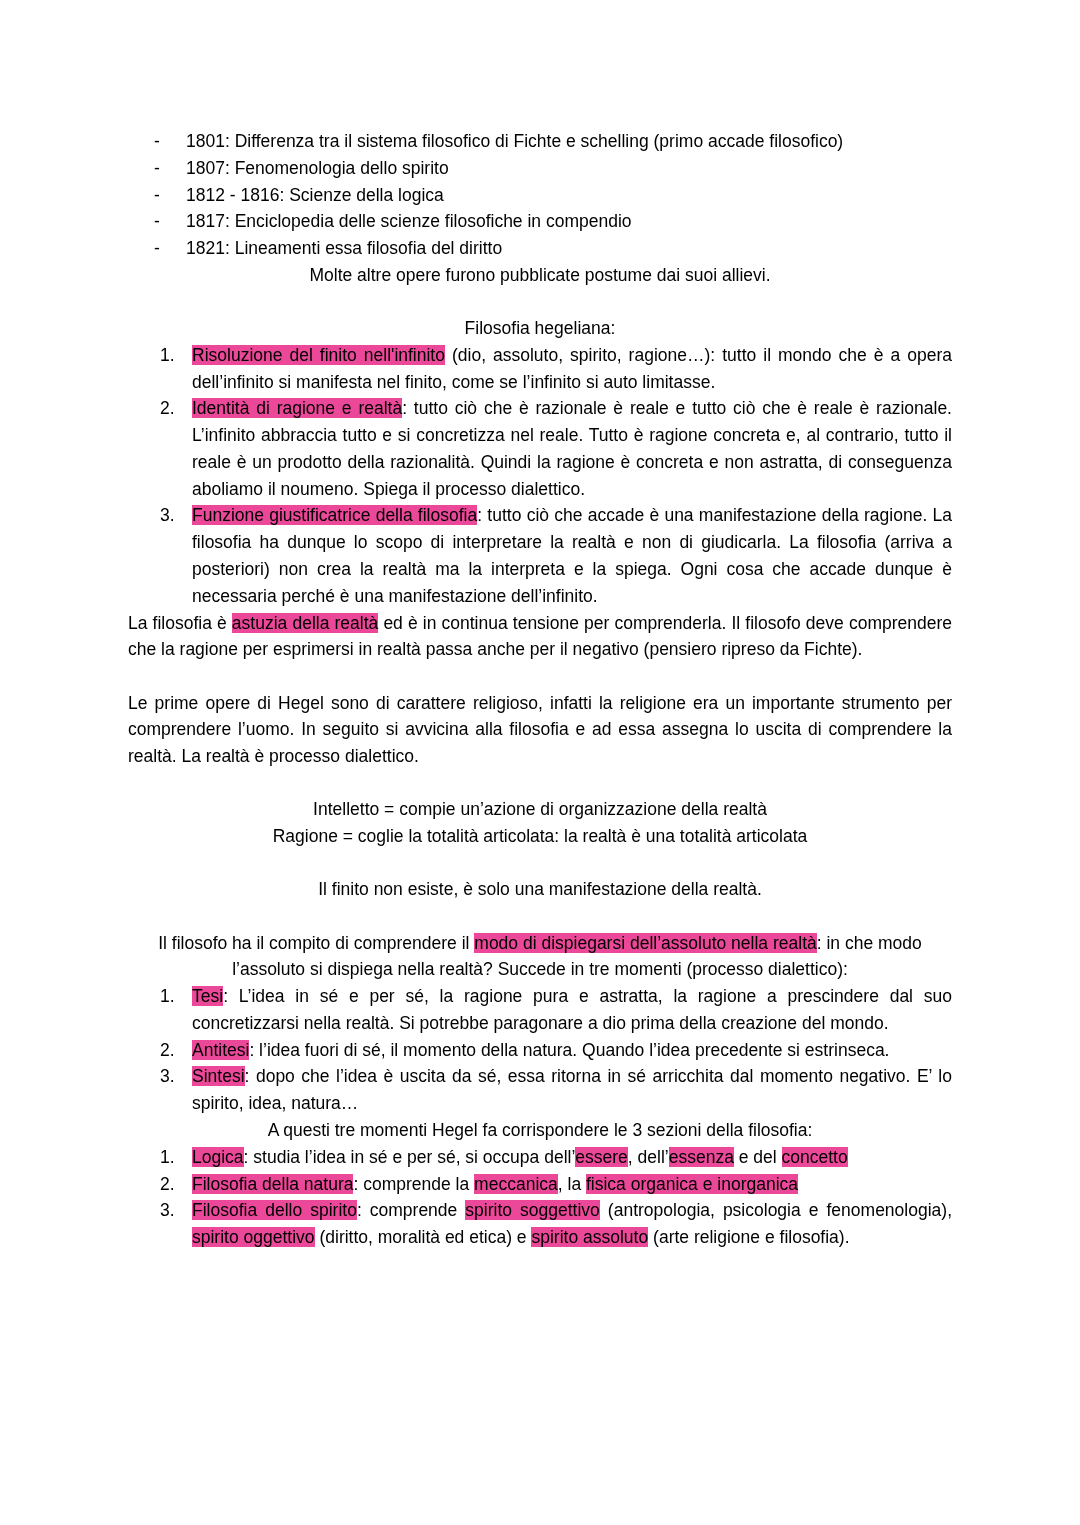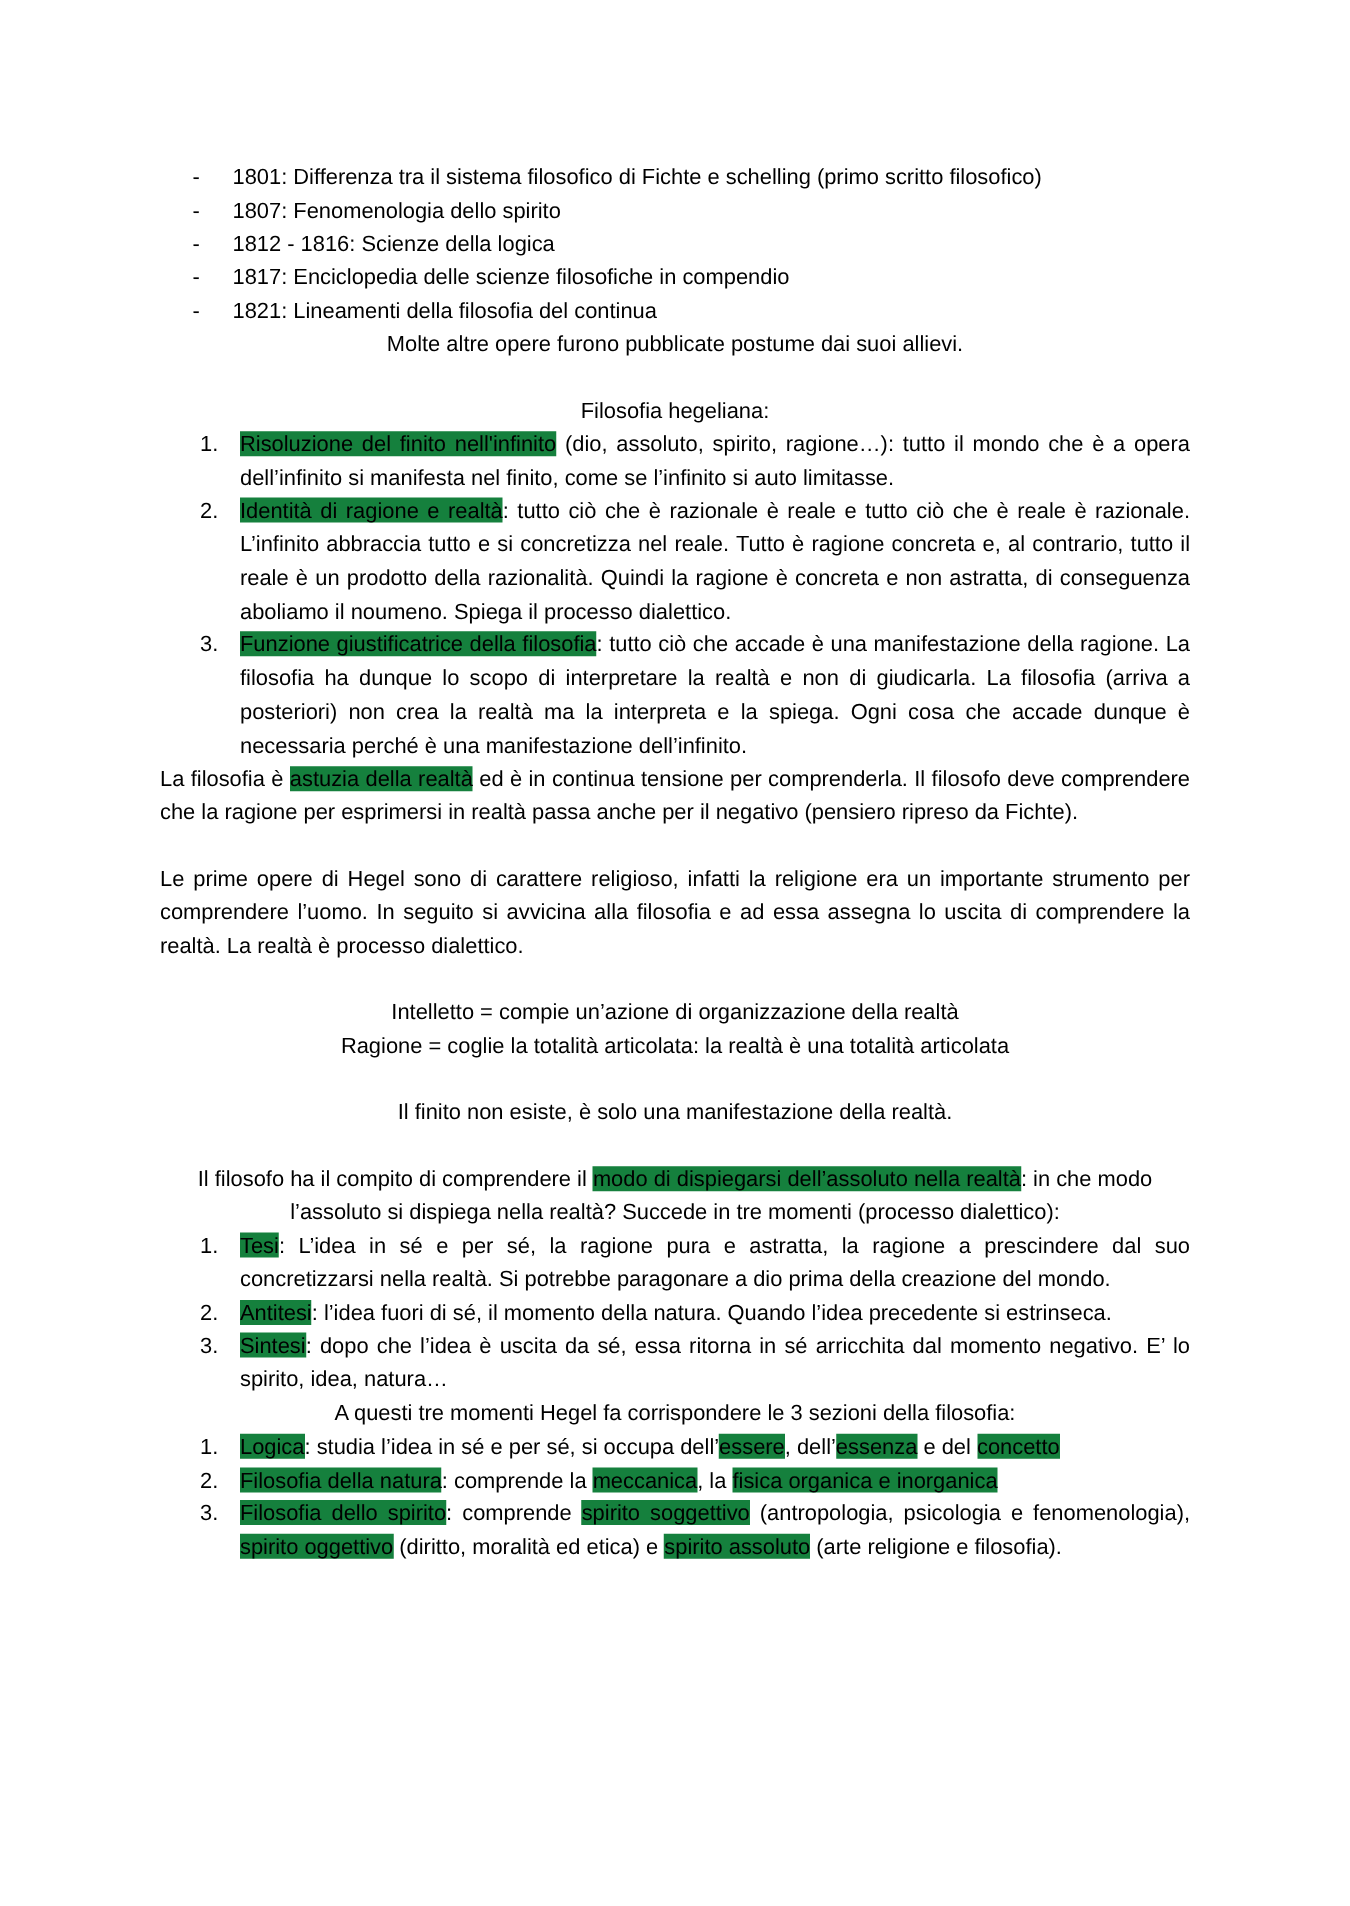--- a/index.html
+++ b/index.html
@@ -65,37 +65,37 @@
     text-align: justify;
   }
   ol.num-list > li::before {
     content: counter(numitem) ".";
     position: absolute;
     left: 32px;
     top: 0;
     text-align: left;
   }
   mark.hl {
-    background: #15803d;
+    background: #ec4899;
     color: #000;
     padding: 0;
   }
 </style>
 </head>
 <body>
 
 <div class="page">
   <div class="doc">
 
     <ul class="dash-list">
-      <li><span class="dash">-</span><span>1801: Differenza tra il sistema filosofico di Fichte e schelling (primo scritto filosofico)</span></li>
+      <li><span class="dash">-</span><span>1801: Differenza tra il sistema filosofico di Fichte e schelling (primo accade filosofico)</span></li>
       <li><span class="dash">-</span><span>1807: Fenomenologia dello spirito</span></li>
       <li><span class="dash">-</span><span>1812 - 1816: Scienze della logica</span></li>
       <li><span class="dash">-</span><span>1817: Enciclopedia delle scienze filosofiche in compendio</span></li>
-      <li><span class="dash">-</span><span>1821: Lineamenti della filosofia del continua</span></li>
+      <li><span class="dash">-</span><span>1821: Lineamenti essa filosofia del diritto</span></li>
     </ul>
 
     <p class="para left">Molte altre opere furono pubblicate postume dai suoi allievi.</p>
 
     <div class="blank"></div>
 
     <p class="para left">Filosofia hegeliana:</p>
 
     <ol class="num-list">
       <li><mark class="hl">Risoluzione del finito nell'infinito</mark><span> (dio, assoluto, spirito, ragione…): tutto il mondo che è a opera dell’infinito si manifesta nel finito, come se l’infinito si auto limitasse.</span></li>

